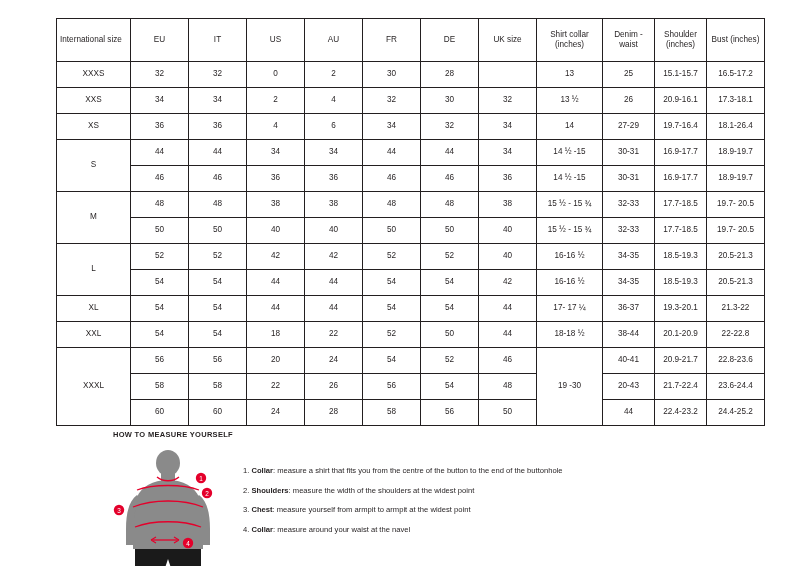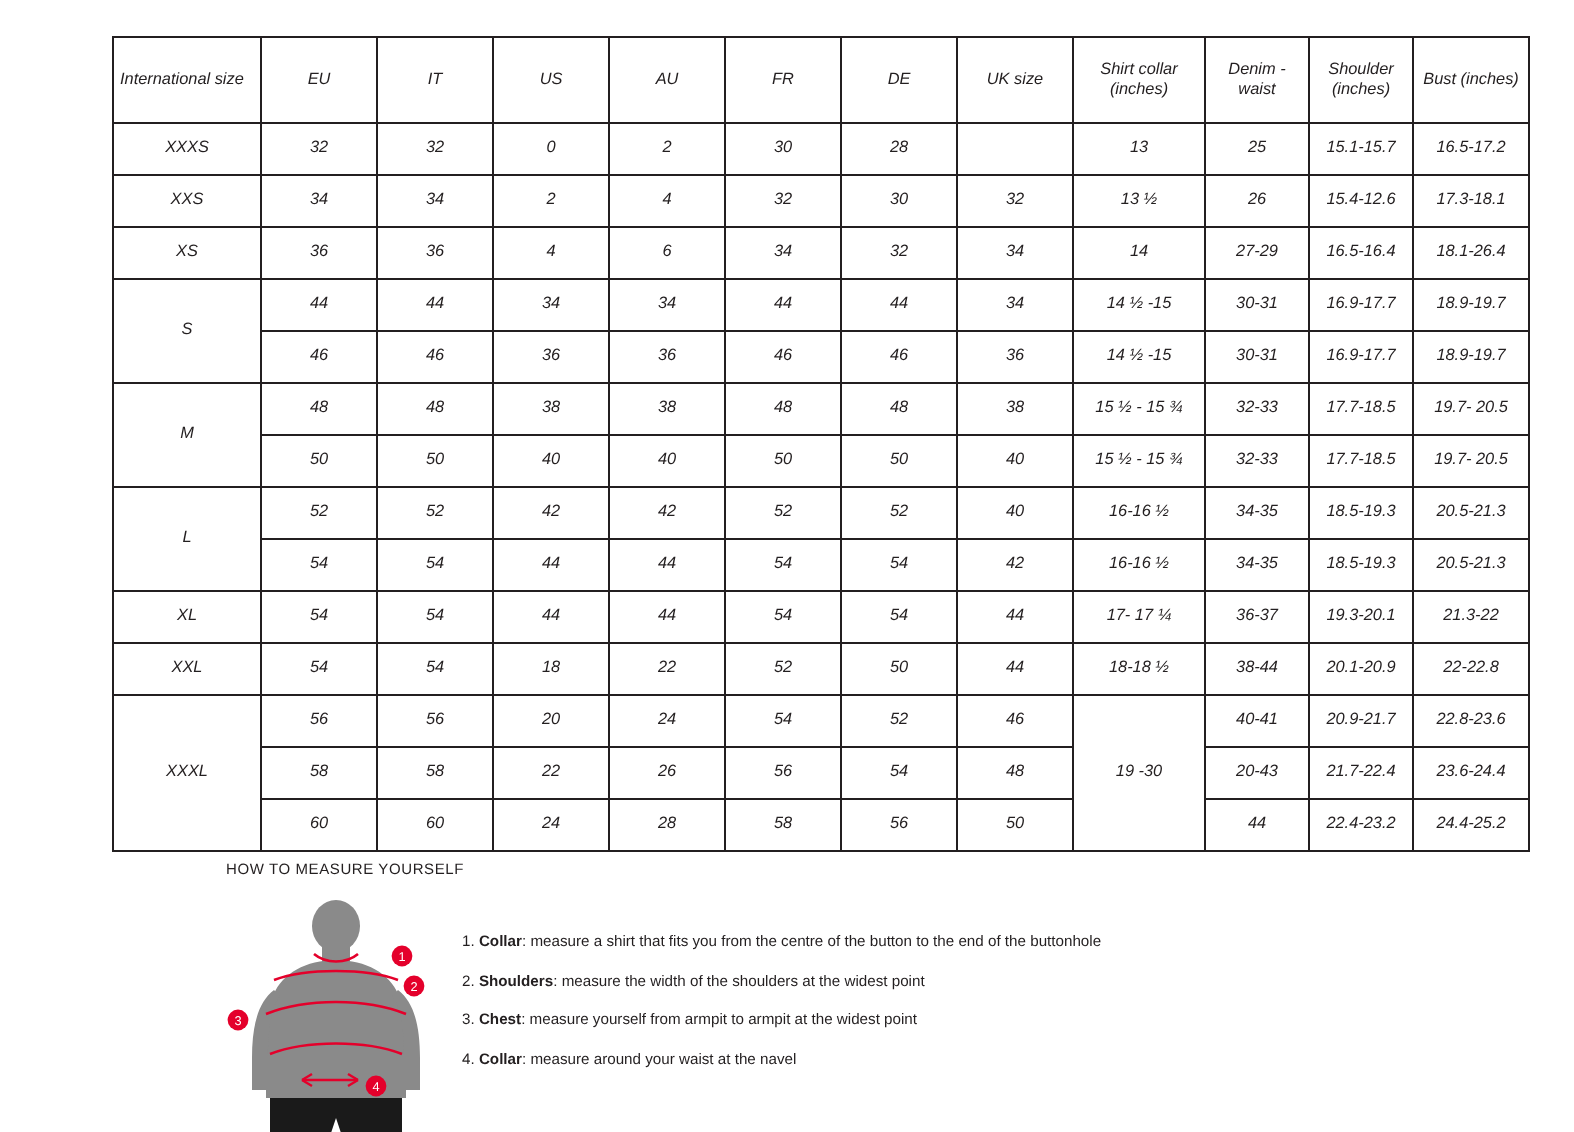--- a/index.html
+++ b/index.html
@@ -24,21 +24,20 @@
   .size-table-wrap {
     position: absolute;
     left: 56px;
     top: 18px;
     width: 676px;
   }
   table.size-table {
     border-collapse: collapse;
     width: 676px;
     table-layout: fixed;
-    font-style: italic;
   }
   table.size-table td, table.size-table th {
     border: 1px solid #231f20;
     text-align: center;
     vertical-align: middle;
     font-size: 8.2px;
     font-weight: normal;
     color: #231f20;
     padding: 0;
     height: 25px;
@@ -67,21 +66,21 @@
 
   
   .measure {
     position: absolute;
     left: 113px;
     top: 430px;
     width: 620px;
   }
   .measure-title {
     font-size: 7.5px;
-    font-weight: normal;
+    font-weight: bold;
     letter-spacing: 0.3px;
     color: #231f20;
     margin-bottom: 10px;
   }
   .measure-body {
     display: flex;
     align-items: flex-start;
   }
   .figure-box {
     position: relative;
@@ -93,20 +92,21 @@
   .steps {
     margin-left: 8px;
     padding-top: 18px;
   }
   .step {
     font-size: 7.6px;
     line-height: 1;
     margin-bottom: 12px;
     color: #231f20;
     white-space: nowrap;
+    margin-left: 12px;
   }
   .step b { font-weight: bold; }
   .num {
     font-weight: normal;
   }
 </style>
 </head>
 <body>
 
 <div class="page">
@@ -162,35 +162,35 @@
             <td class="size-label">XXS</td>
             <td>34</td>
             <td>34</td>
             <td>2</td>
             <td>4</td>
             <td>32</td>
             <td>30</td>
             <td>32</td>
             <td>13 ½</td>
             <td>26</td>
-            <td>15.4-12.6</td>
+            <td>20.9-16.1</td>
             <td>17.3-18.1</td>
           </tr>
           <tr>
             <td class="size-label">XS</td>
             <td>36</td>
             <td>36</td>
             <td>4</td>
             <td>6</td>
             <td>34</td>
             <td>32</td>
             <td>34</td>
             <td>14</td>
             <td>27-29</td>
-            <td>16.5-16.4</td>
+            <td>19.7-16.4</td>
             <td>18.1-26.4</td>
           </tr>
           <tr>
             <td class="size-label" rowspan="2">S</td>
             <td>44</td>
             <td>44</td>
             <td>34</td>
             <td>34</td>
             <td>44</td>
             <td>44</td>

